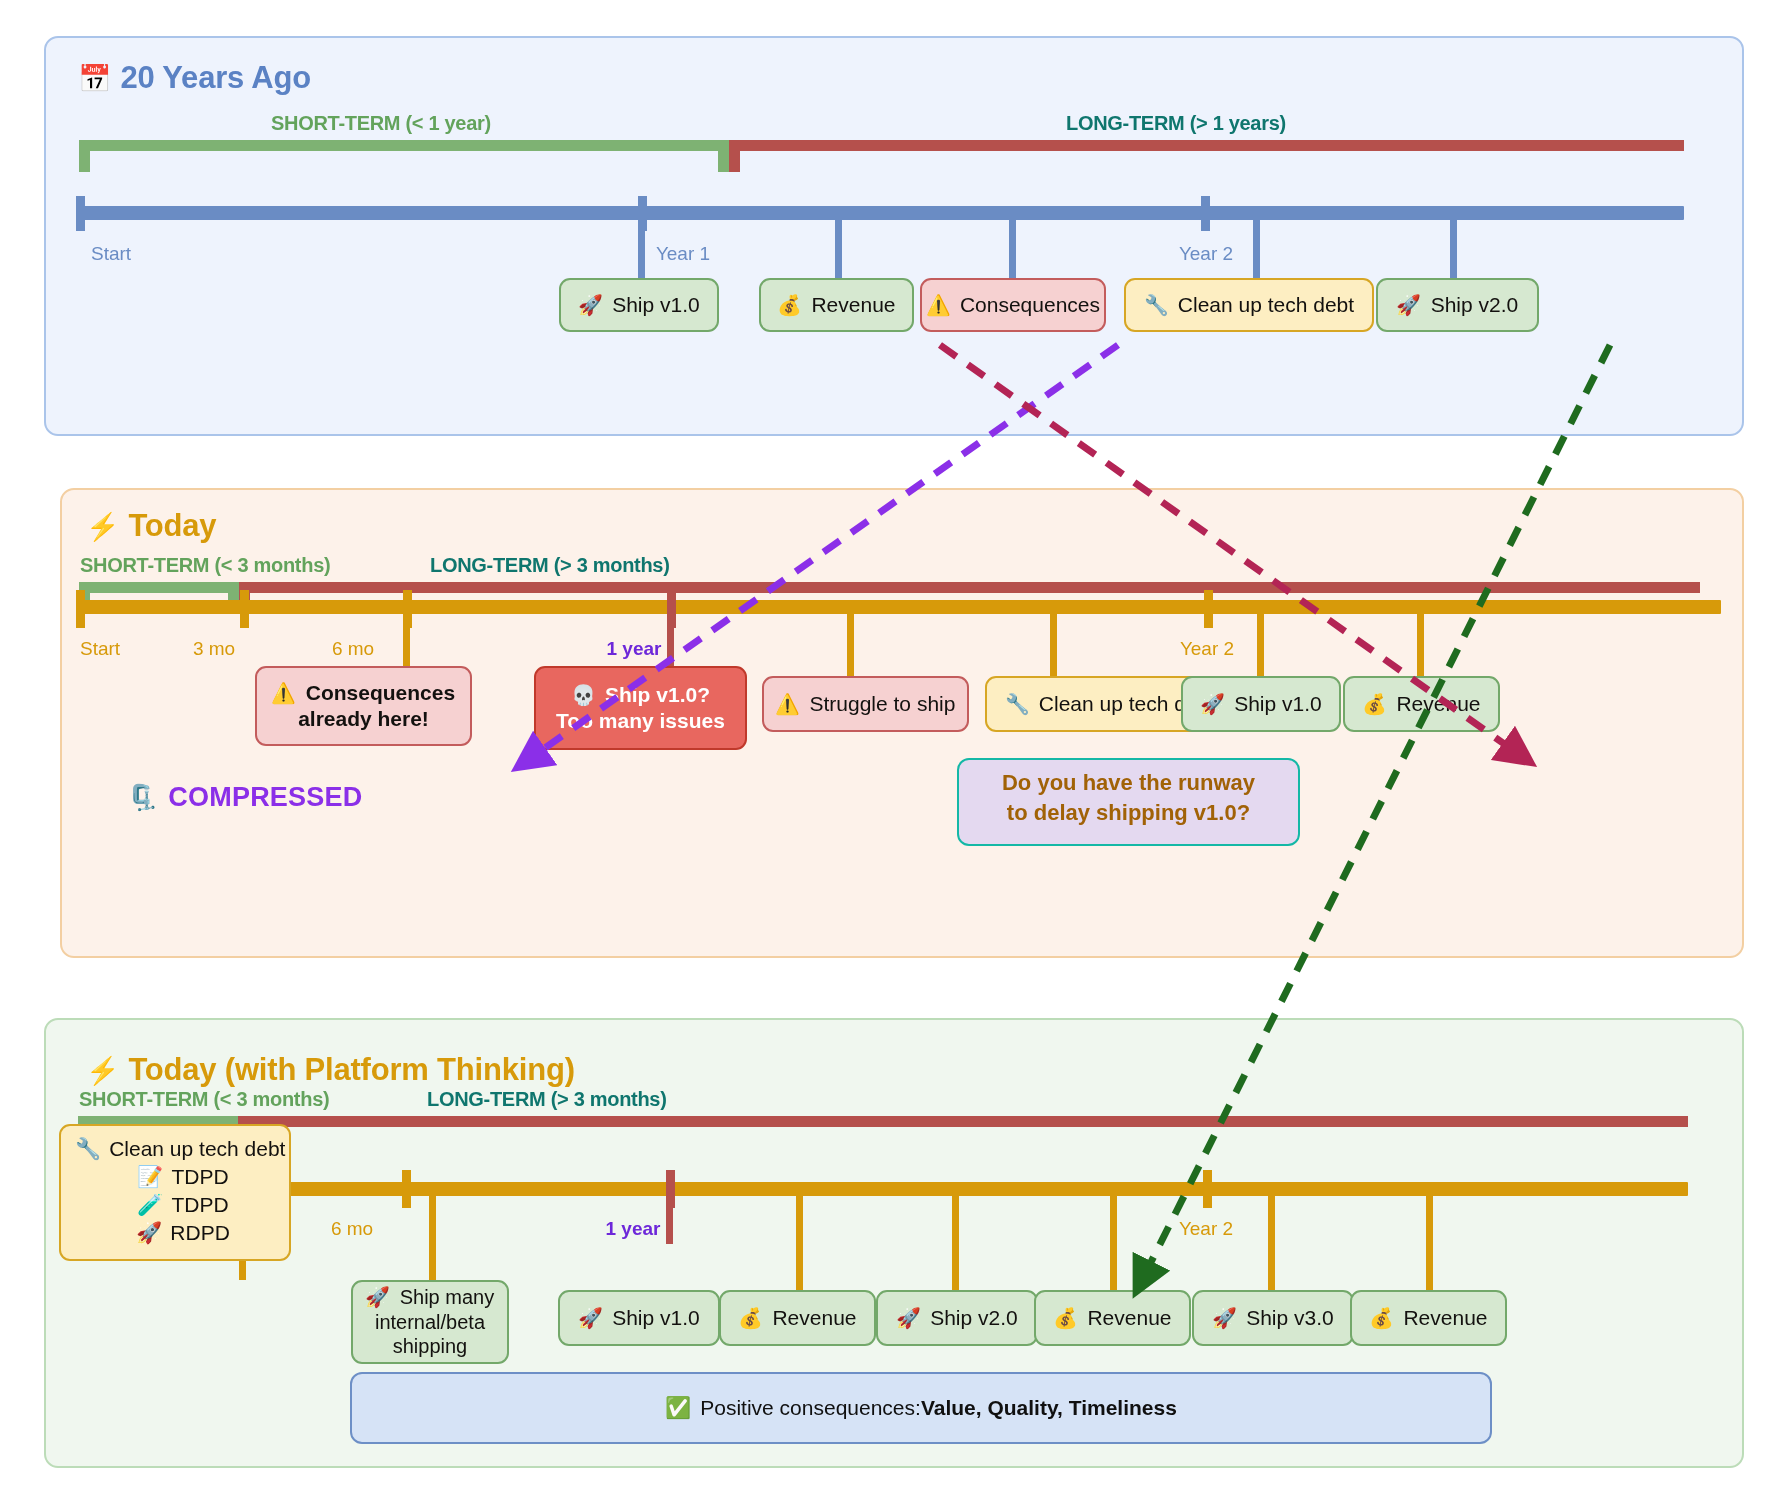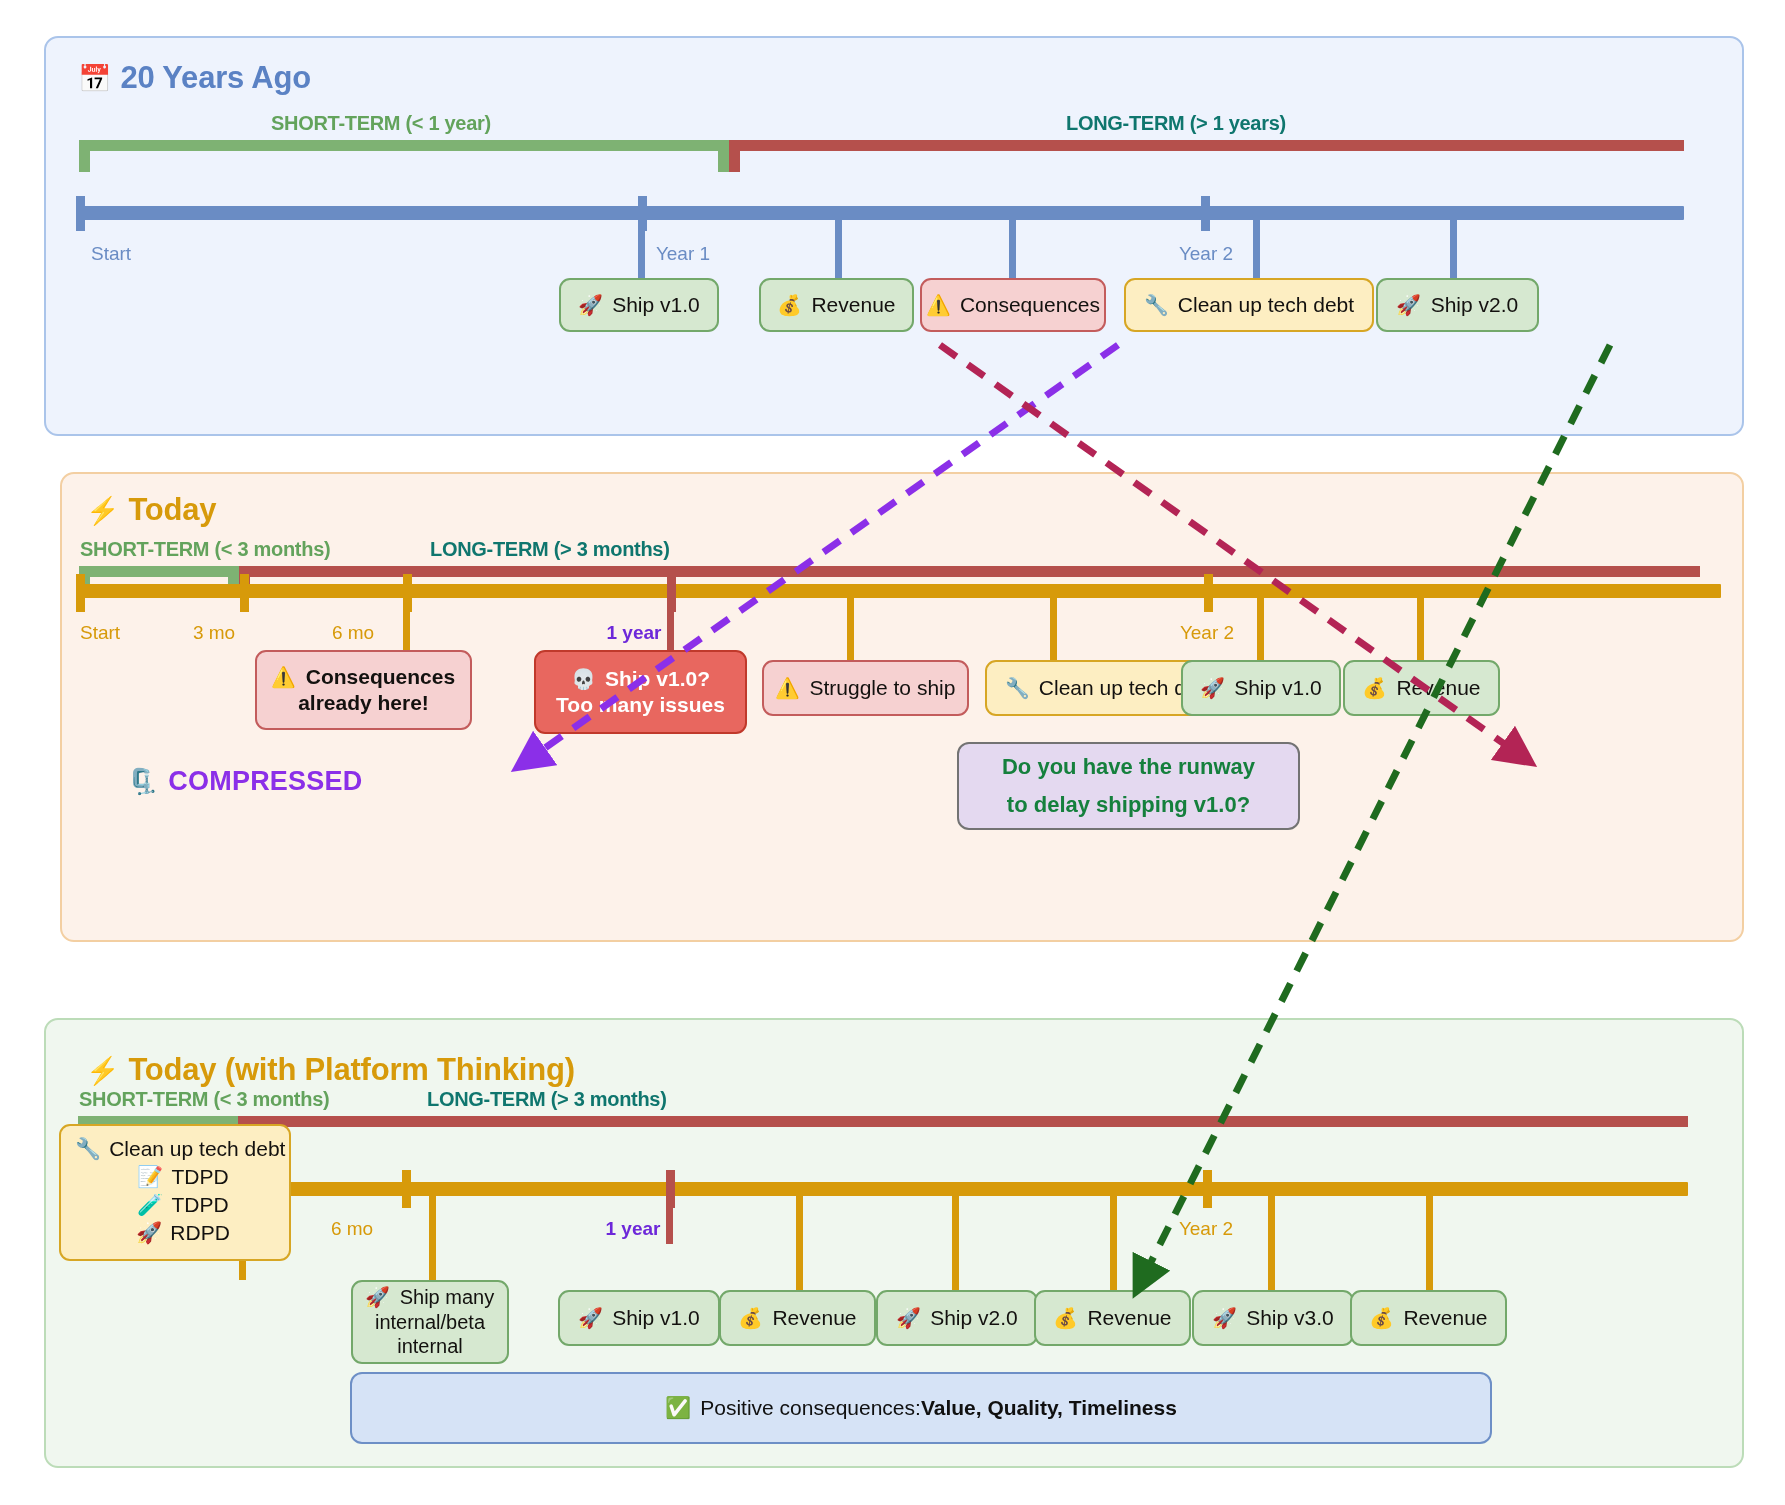--- a/index.html
+++ b/index.html
@@ -16,21 +16,21 @@
     background: #ffffff;
   }
   .panel {
     position: absolute;
     border-radius: 14px;
     border-width: 2px;
     border-style: solid;
   }
   #panel-past   { left: 44px;  top: 36px;   width: 1700px; height: 400px;
                   background: #eef3fd; border-color: #aac4ea; }
-  #panel-today  { left: 60px;  top: 472px;  width: 1684px; height: 470px;
+  #panel-today  { left: 60px;  top: 488px;  width: 1684px; height: 470px;
                   background: #fdf2ea; border-color: #f3cfa2; }
   #panel-future { left: 44px;  top: 1018px; width: 1700px; height: 450px;
                   background: #f0f7ef; border-color: #bcdcb8; }
 
   .panel-title {
     position: absolute;
     font-size: 31px;
     font-weight: bold;
     white-space: nowrap;
     letter-spacing: -0.2px;
@@ -97,26 +97,26 @@
   .evt-green  { background: #d6e8d0; border-color: #73a86a; color: #13110f; }
   .evt-yellow { background: #fdeec2; border-color: #d7a624; color: #13110f; }
   .evt-pink   { background: #f6d1d1; border-color: #c35c5c; color: #13110f; }
   .evt-red    { background: #e8675f; border-color: #c0392b; color: #ffffff;
                 font-weight: bold; }
   .evt-multi  { white-space: normal; flex-direction: column; }
 
   .note-box {
     position: absolute;
     border-radius: 12px;
-    border: 2px solid #737373;
+    border: 2px solid #14b8a6;
     background: #e4d9f0;
-    display: flex; align-items: center; justify-content: space-between;
+    display: flex; align-items: center; justify-content: flex-start;
     text-align: center;
     font-size: 22px; font-weight: bold; line-height: 1.35;
-    color: #15803d;
+    color: #a16207;
     padding: 8px 16px;
   }
 
   .banner {
     position: absolute;
     border-radius: 12px;
     border: 2px solid #6d8fc6;
     background: #d6e3f6;
     display: flex; align-items: center; justify-content: center;
     font-size: 21px; color: #101010;
@@ -340,21 +340,21 @@
         <span class="emoji">🚀</span><span>RDPD</span>
       </div>
     </div>
 
     <div class="evt evt-green evt-multi" style="left:305px; top:260px; width:158px; height:84px; font-size:20px;">
       <div style="display:flex;align-items:center;">
         <span class="emoji">🚀</span>
           <span>Ship many</span>
       </div>
       <div>internal/beta</div>
-      <div>internal</div>
+      <div>shipping</div>
     </div>
 
     <div class="evt evt-green" style="left:512px; top:270px; width:162px; height:56px;">
       <span class="emoji">🚀</span>
         <span>Ship v1.0</span>
     </div>
     <div class="evt evt-green" style="left:673px; top:270px; width:157px; height:56px;">
       <span class="emoji">💰</span>
         <span>Revenue</span>
     </div>

